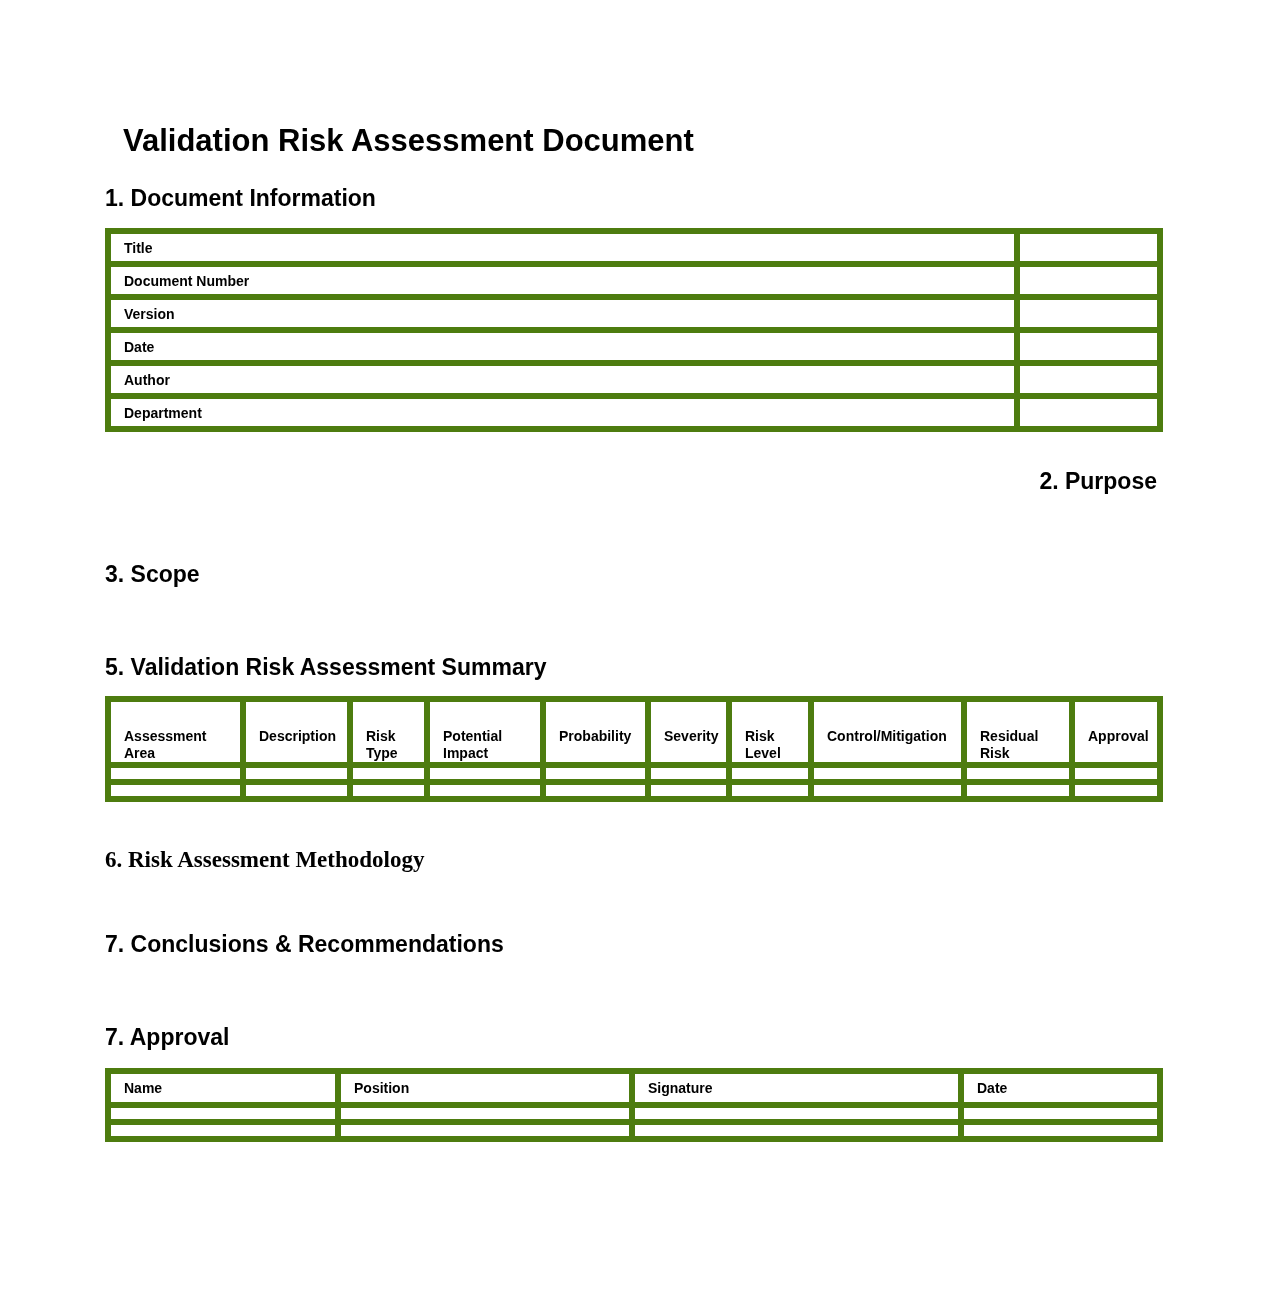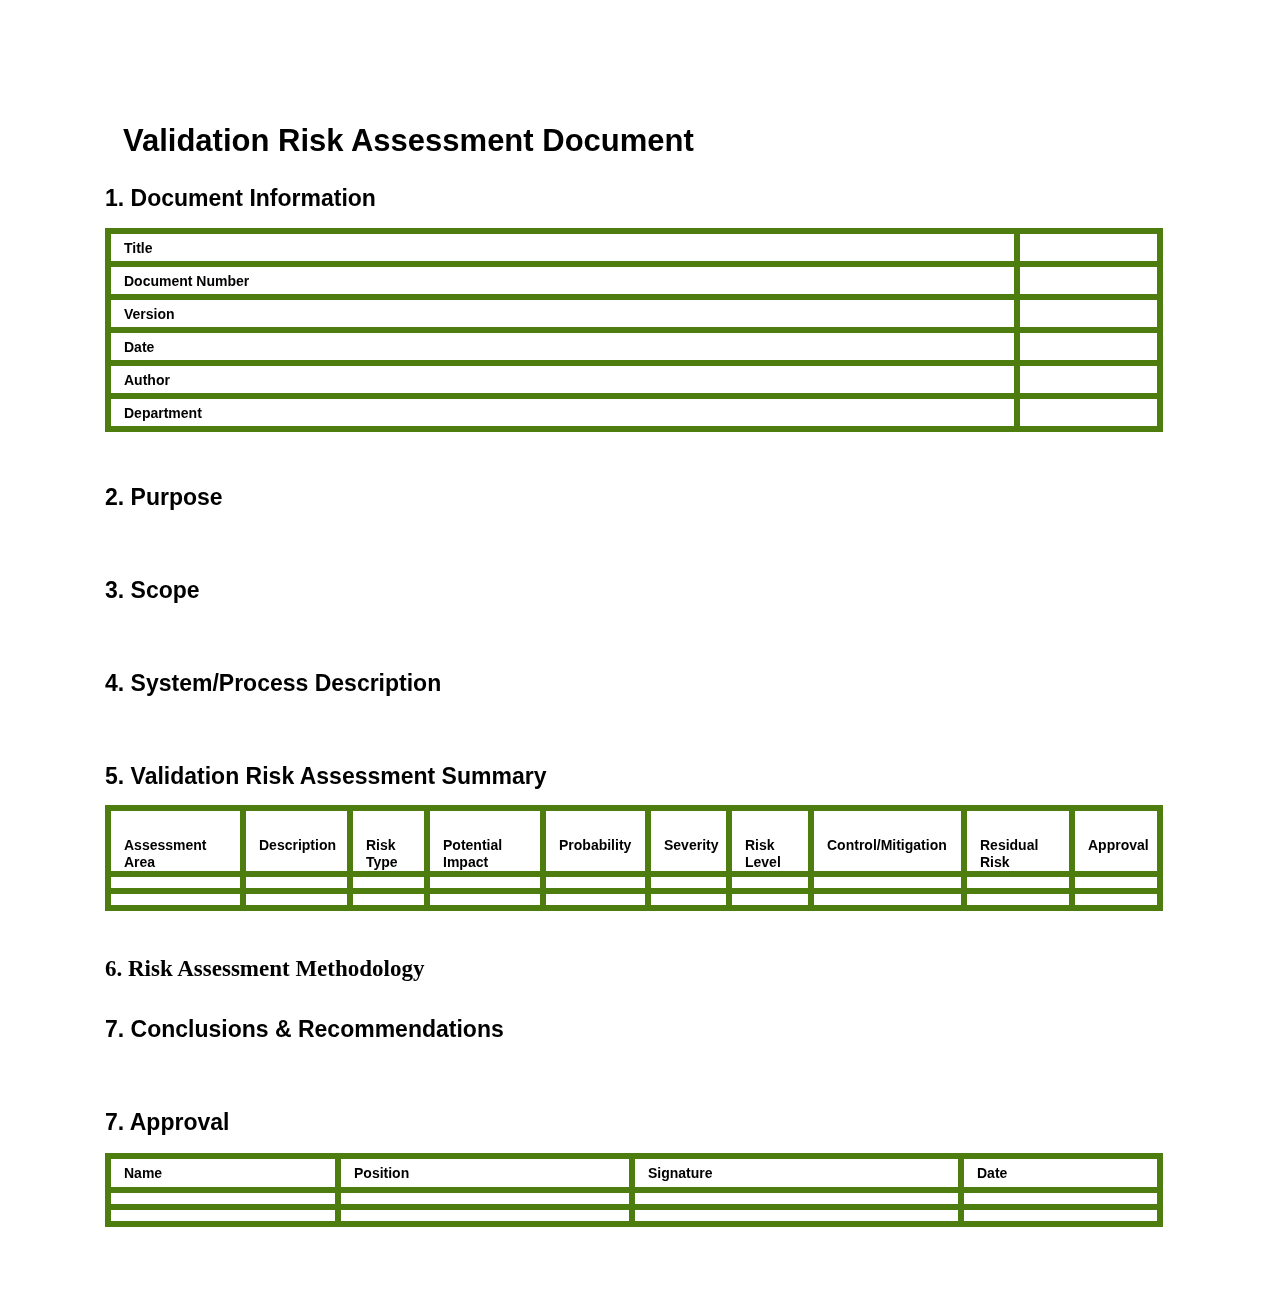--- a/index.html
+++ b/index.html
@@ -20,26 +20,26 @@
     font-weight: bold;
     margin: 18px;
   }
   h2 {
     font-size: 23px;
     line-height: 27px;
     font-weight: bold;
     margin: 0;
   }
   #h-docinfo      { margin: 26px 0 16px 0; }
-  #h-purpose      { margin-top: 52px; }
+  #h-purpose      { margin-top: 36px; text-align: right; }
   #h-scope        { margin-top: 66px; }
   #h-system       { margin-top: 66px; }
   #h-summary      { margin: 66px 0 15px 0; }
   #h-method       { margin-top: 44px; font-family: Liberation Serif, serif; }
-  #h-conclusions  { margin-top: 34px; }
+  #h-conclusions  { margin-top: 58px; }
   #h-approval     { margin: 66px 0 17px 0; }
 
   table {
     border-collapse: collapse;
     table-layout: fixed;
     width: 1052px;
   }
   th, td {
     border: 6px solid #4d7c0f;
     font-size: 14px;
@@ -110,21 +110,20 @@
         <th>Department</th>
         <td></td>
       </tr>
     </tbody>
   </table>
 
   <h2 id="h-purpose">2. Purpose</h2>
 
   <h2 id="h-scope">3. Scope</h2>
 
-  <h2 id="h-system">4. System/Process Description</h2>
 
   <h2 id="h-summary">5. Validation Risk Assessment Summary</h2>
   <table class="summary-table">
     <colgroup>
       <col style="width:135px">
       <col style="width:107px">
       <col style="width:77px">
       <col style="width:116px">
       <col style="width:105px">
       <col style="width:81px">

